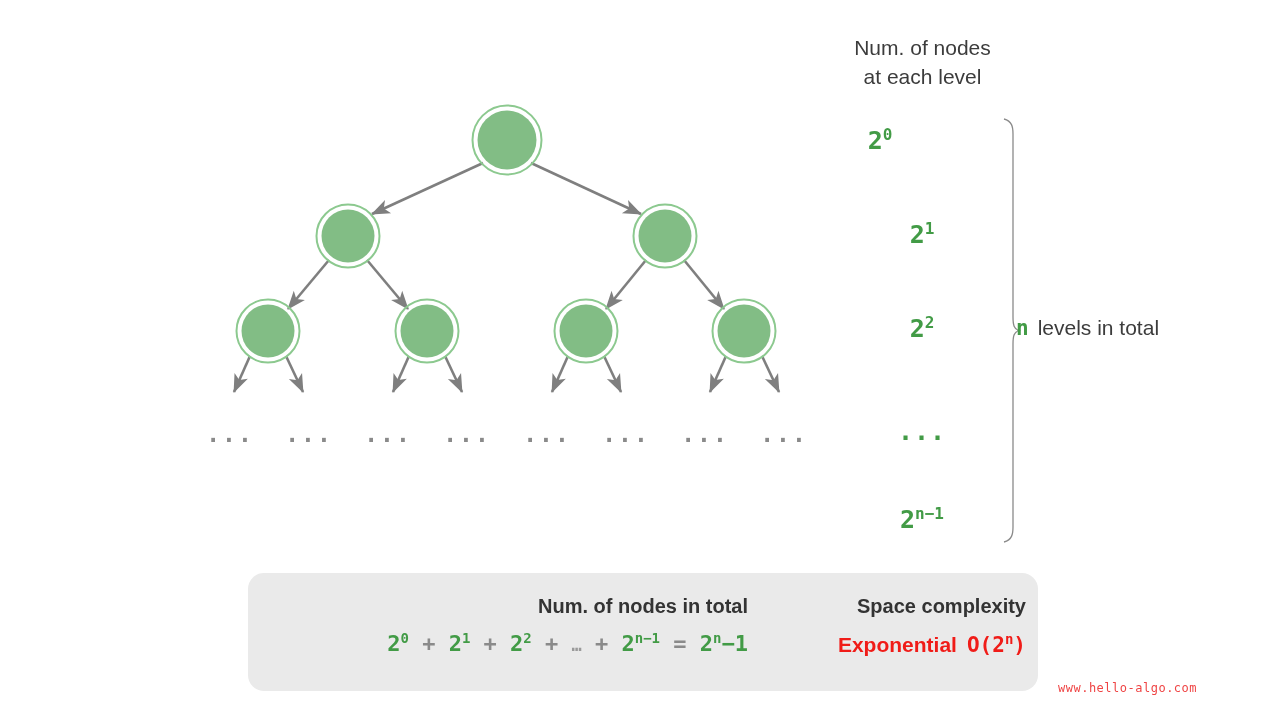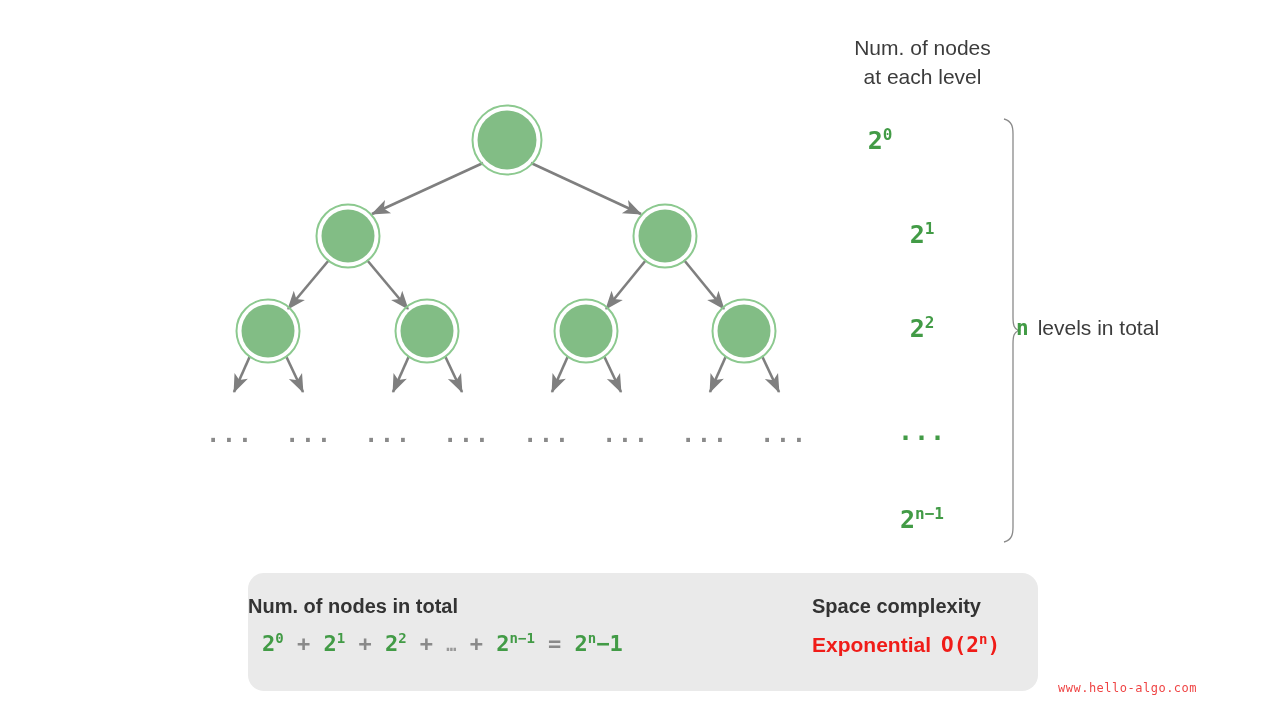--- a/index.html
+++ b/index.html
@@ -48,22 +48,22 @@
     position:absolute;width:60px;text-align:center;top:421px;
     color:#8A8A8A;font-weight:bold;font-size:23px;letter-spacing:2px;
     font-family:"DejaVu Sans Mono","Liberation Mono",monospace;
   }
 
   
   .summary{
     position:absolute;left:248px;top:573px;width:790px;height:118px;
     background:#EAEAEA;border-radius:16px;
   }
-  .sum-left{position:absolute;left:0px;top:22px;width:500px;text-align:left;}
-  .sum-right{position:absolute;left:564px;top:22px;width:242px;text-align:left;}
+  .sum-left{position:absolute;left:0px;top:22px;width:500px;text-align:right;}
+  .sum-right{position:absolute;left:536px;top:22px;width:242px;text-align:right;}
   .sum-head{
     font-size:20px;font-weight:bold;color:#333333;
     font-family:"Liberation Sans",sans-serif;white-space:nowrap;
   }
   .sum-formula{
     margin-top:13px;font-size:22px;font-weight:bold;color:#429B46;
     font-family:"DejaVu Sans Mono","Liberation Mono",monospace;white-space:nowrap;margin-left:14px;
   }
   .sum-formula .op{color:#8A8A8A;font-weight:bold;}
   .sum-formula .el{color:#9A9A9A;font-size:17px;}

